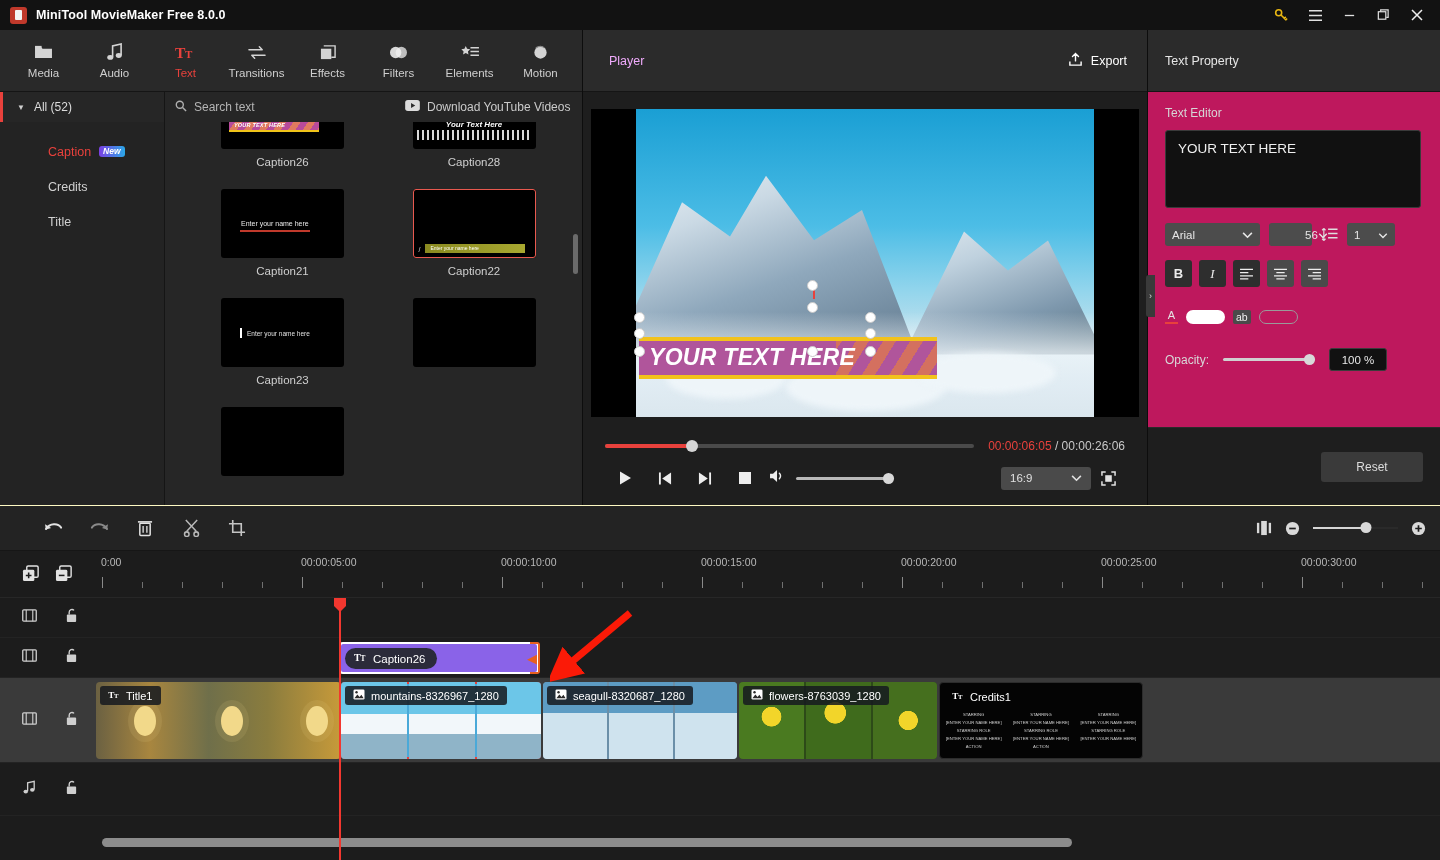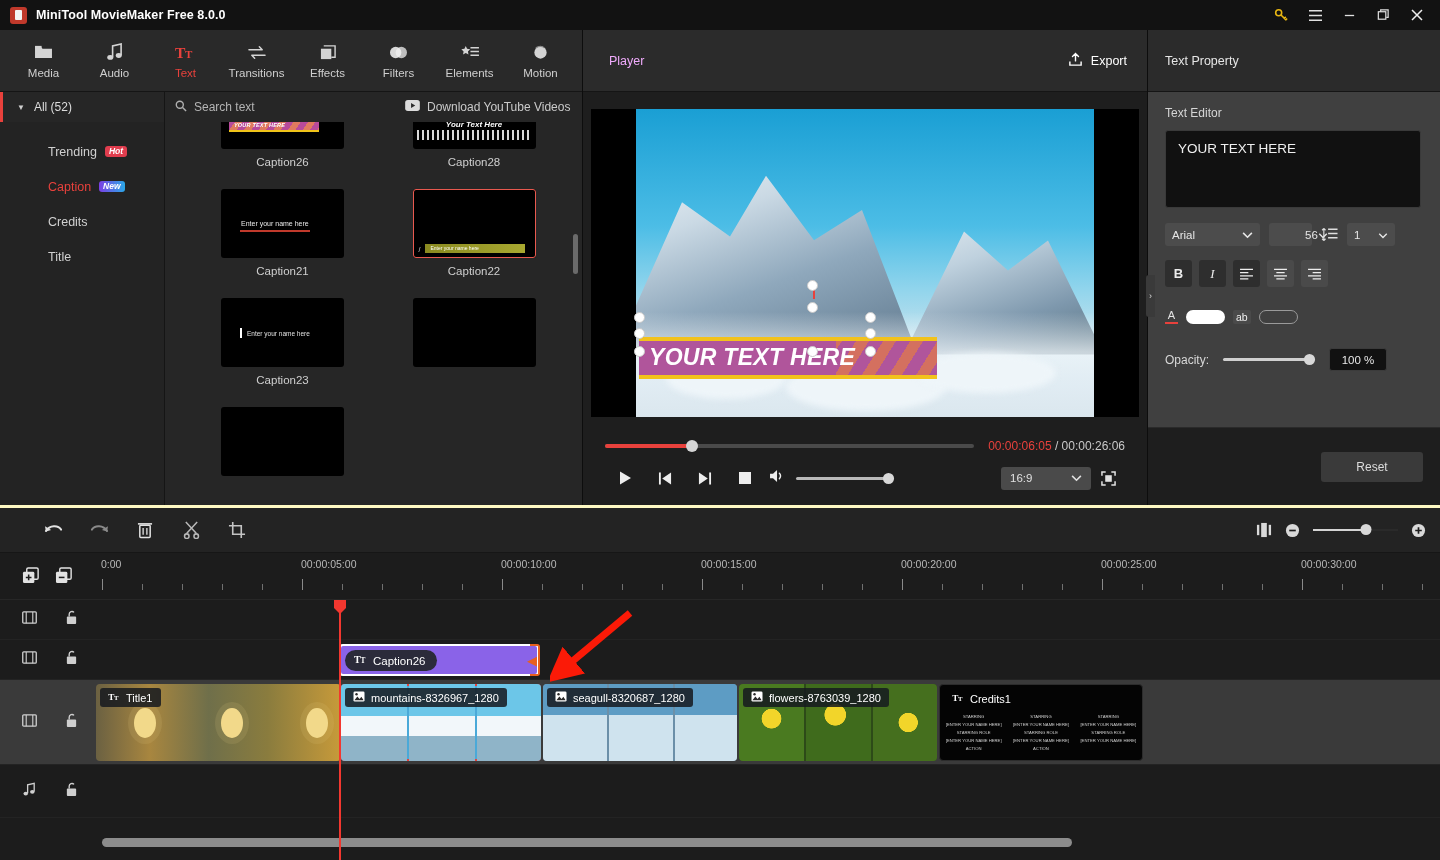--- a/index.html
+++ b/index.html
@@ -216,21 +216,21 @@
   .collapse-tab {
     position:absolute; left:1146px; top:245px; width:9px; height:42px;
     background:#3a3a3a; border-radius:3px 0 0 3px; display:flex; align-items:center;
     justify-content:center; color:#ddd; font-size:9px; z-index:5; cursor:pointer;
   }
 
   
   .proppanel { flex:1; background:#1e1e1e; display:flex; flex-direction:column;}
   .prophead { height:62px; background:#2b2b2b; display:flex; align-items:center;
     padding-left:17px; font-size:12.5px; color:#e6e6e6; border-bottom:1px solid #151515;}
-  .propbody { flex:1; padding:14px 17px 0 17px; background:#404040;}
+  .propbody { flex:1; padding:14px 17px 0 17px; background:#be185d;}
   .seclabel { font-size:12px; color:#d6d6d6; margin-bottom:10px;}
   .texteditor {
     width:256px; height:78px; background:#111; border:1px solid #3a3a3a; border-radius:3px;
     padding:10px 12px; font-size:13.5px; color:#efefef; cursor:text;
   }
   .row1 { display:flex; align-items:center; gap:9px; margin-top:15px;}
   .sel-ctl {
     height:23px; background:#4c4c4c; border-radius:3px; display:flex; align-items:center;
     justify-content:space-between; padding:0 7px; font-size:11.5px; color:#e6e6e6; cursor:pointer;
   }
@@ -253,21 +253,21 @@
   .opbar .oknob{ position:absolute; right:0; top:-4px; width:11px; height:11px; border-radius:50%; background:#d8d8d8;}
   .opval { width:58px; height:23px; background:#111; border:1px solid #3b3b3b; border-radius:3px;
     display:flex; align-items:center; justify-content:center; font-size:11.5px; color:#e8e8e8;}
   .propfoot { height:78px; background:#1e1e1e; display:flex; align-items:center;
     justify-content:flex-end; padding-right:17px; border-top:1px solid #2a2a2a;}
   .resetbtn { width:102px; height:30px; background:#3a3a3a; border-radius:3px; display:flex;
     align-items:center; justify-content:center; font-size:12px; color:#dcdcdc; cursor:pointer;}
 
   
   .timeline { position:absolute; left:0; right:0; bottom:0; height:355px; background:#1c1c1c;
-    border-top:3px solid #fef9c3; }
+    border-top:1px solid #fef9c3; }
   .tltoolbar { height:45px; background:#232323; display:flex; align-items:center;
     padding:0 14px 0 30px; border-bottom:1px solid #161616;}
   .tool { width:46px; height:36px; display:flex; align-items:center; justify-content:center;
     color:#cfcfcf; cursor:pointer; }
   .zoomgrp { margin-left:auto; display:flex; align-items:center; gap:13px; }
   .zbar { position:relative; width:85px; height:2.5px; background:#2a2a2a;}
   .zbar .zfill{ position:absolute; left:0;top:0;height:2.5px;width:62%;background:#d5d5d5;}
   .zbar .zknob{ position:absolute; left:62%; top:-4.5px; width:11px;height:11px;border-radius:50%;background:#d8d8d8; transform:translateX(-50%);}
   .zicon { color:#d9d9d9; display:flex; align-items:center; }
 
@@ -444,24 +444,20 @@
       </div>
     </div>
 
     <div class="panelbody">
       <div class="catcol">
         <div class="all-row">
           <span class="caret">▼</span>
           <span>All (52)</span>
         </div>
         <div class="catlist">
-          <div class="catitem">
-            <span>Trending</span>
-            <span class="badge hot">Hot</span>
-          </div>
           <div class="catitem sel">
             <span>Caption</span>
             <span class="badge new">New</span>
           </div>
           <div class="catitem">
             <span>Credits</span>
           </div>
           <div class="catitem">
             <span>Title</span>
           </div>

